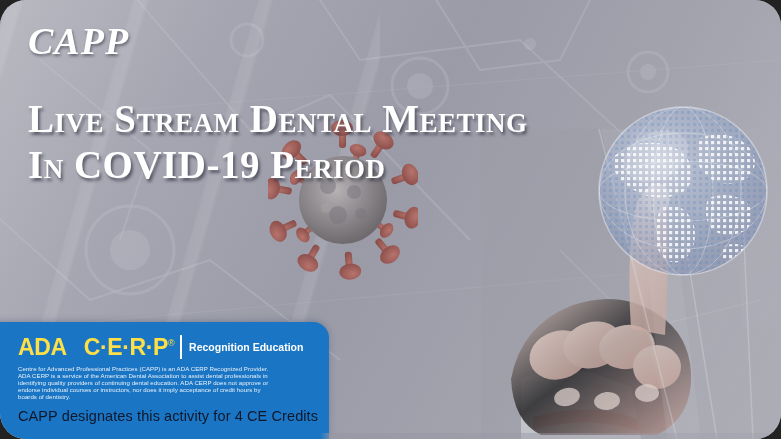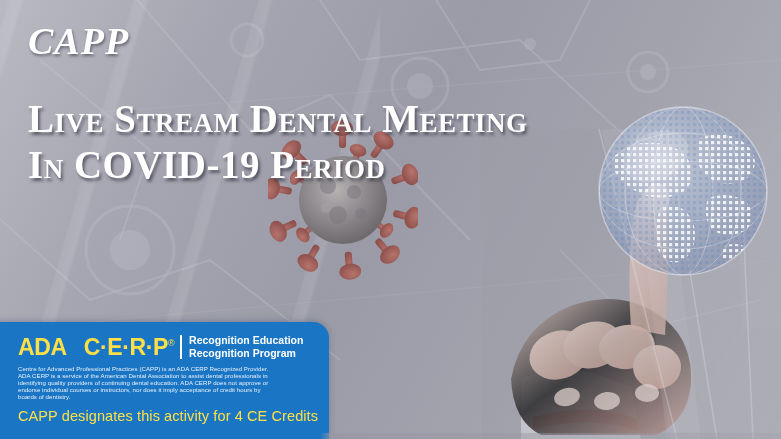--- a/index.html
+++ b/index.html
@@ -7,20 +7,21 @@
     padding: 0;
     background: #222;
   }
   #banner {
     position: relative;
     width: 781px;
     height: 439px;
     overflow: hidden;
     font-family: "Liberation Sans", sans-serif;
     background: #9a9aa6;
+    border-radius: 26px;
   }
 
   
   .bg-base {
     position: absolute;
     inset: 0;
     background:
       linear-gradient(118deg, #b9b9c2 0%, #a6a6b2 22%, #9b9ba8 48%, #a3a3ae 70%, #b4b4bd 100%);
   }
   
@@ -173,21 +174,21 @@
     line-height: 1.14;
     color: #e8f0fa;
     letter-spacing: 0.05px;
     width: 270px;
   }
   .cerp-disclaimer .line { display: block; white-space: nowrap; }
   .cerp-credits {
     margin-top: 7px;
     font-family: "Liberation Sans", sans-serif;
     font-size: 14.5px;
-    color: #fde047;
+    color: #0f172a;
     white-space: nowrap;
     letter-spacing: 0.1px;
   }
 
   
   .bottom-strip {
     position: absolute;
     left: 0; bottom: 0;
     width: 781px; height: 6px;
     background: linear-gradient(90deg, rgba(26,118,196,0) 0%, rgba(26,118,196,0) 41%, rgba(150,150,162,0.55) 42%, rgba(160,160,172,0.35) 100%);
@@ -431,21 +432,20 @@
     <div class="cerp-inner">
       <div class="cerp-logo">
         <div class="cerp-wordmark">
           <span>ADA</span>
           <span>&nbsp;</span>
           <span>C·E·R·P</span><span class="cerp-sup">®</span>
         </div>
         <div class="cerp-divider"></div>
         <div class="cerp-tag">
           <div>Recognition Education</div>
-          <div>Recognition Program</div>
         </div>
       </div>
 
       <div class="cerp-disclaimer">
         <span class="line">Centre for Advanced Professional Practices (CAPP) is an ADA CERP Recognized Provider.</span>
         <span class="line">ADA CERP is a service of the American Dental Association to assist dental professionals in</span>
         <span class="line">identifying quality providers of continuing dental education. ADA CERP does not approve or</span>
         <span class="line">endorse individual courses or instructors, nor does it imply acceptance of credit hours by</span>
         <span class="line">boards of dentistry.</span>
       </div>

